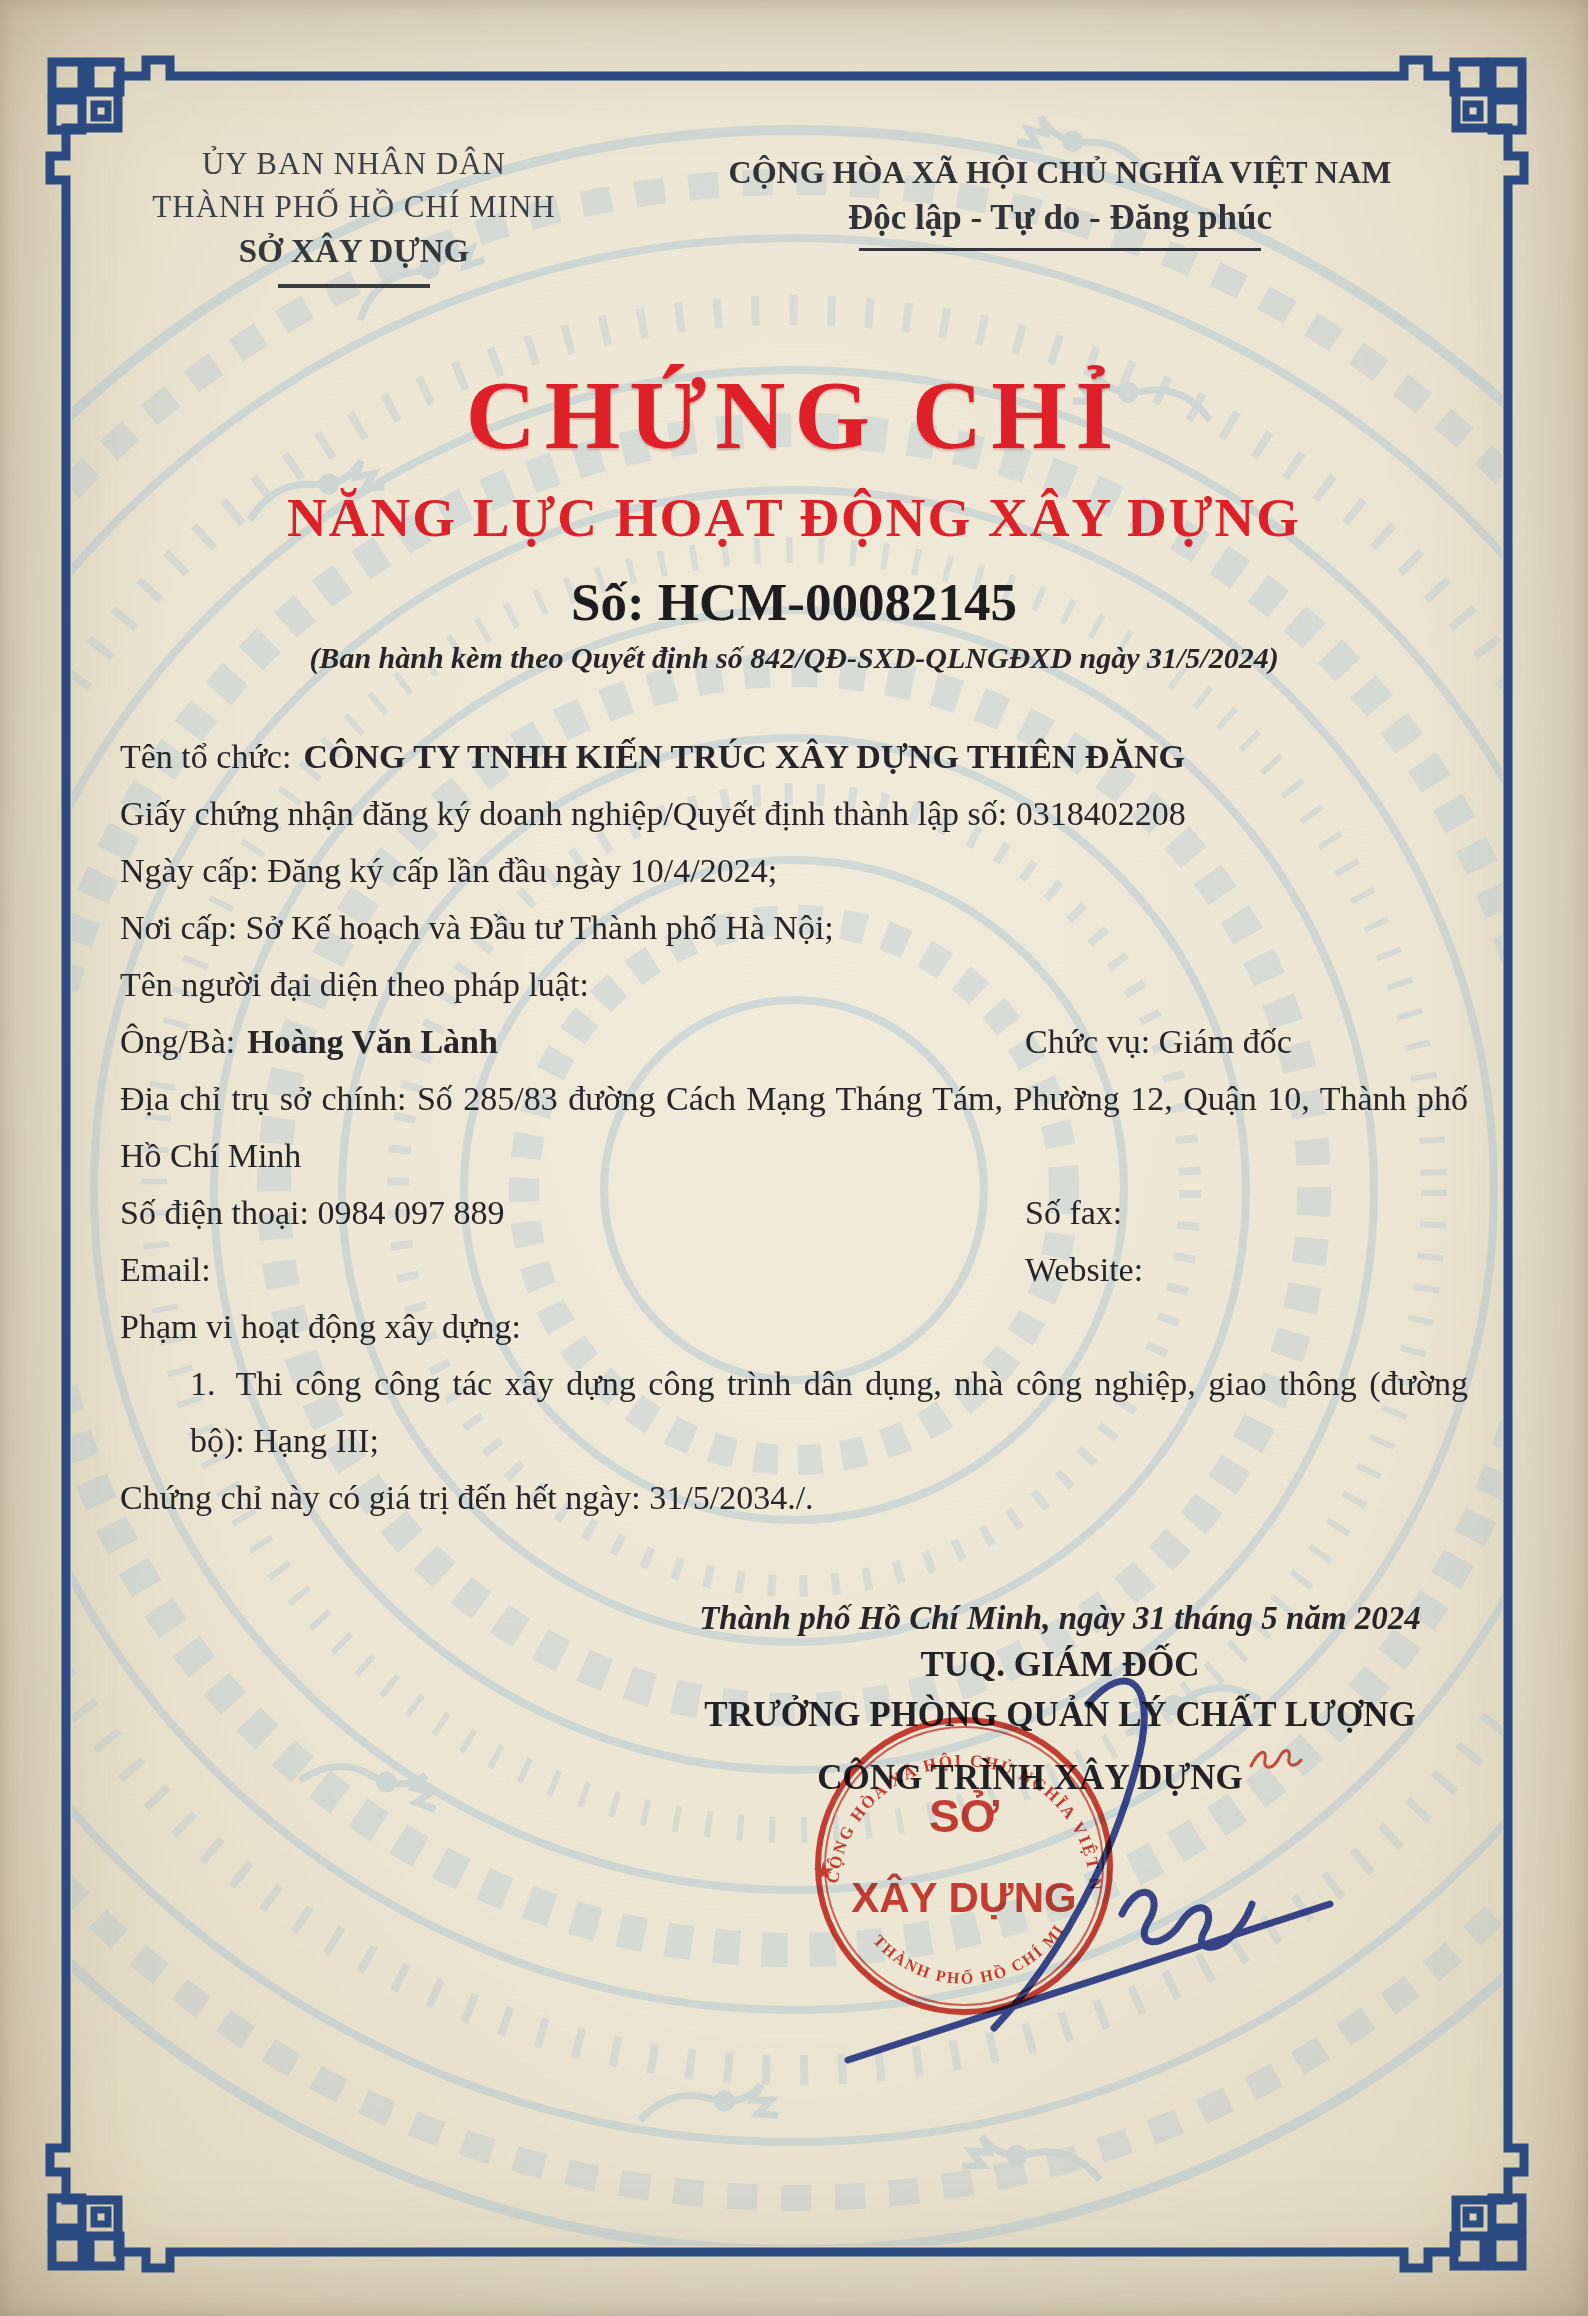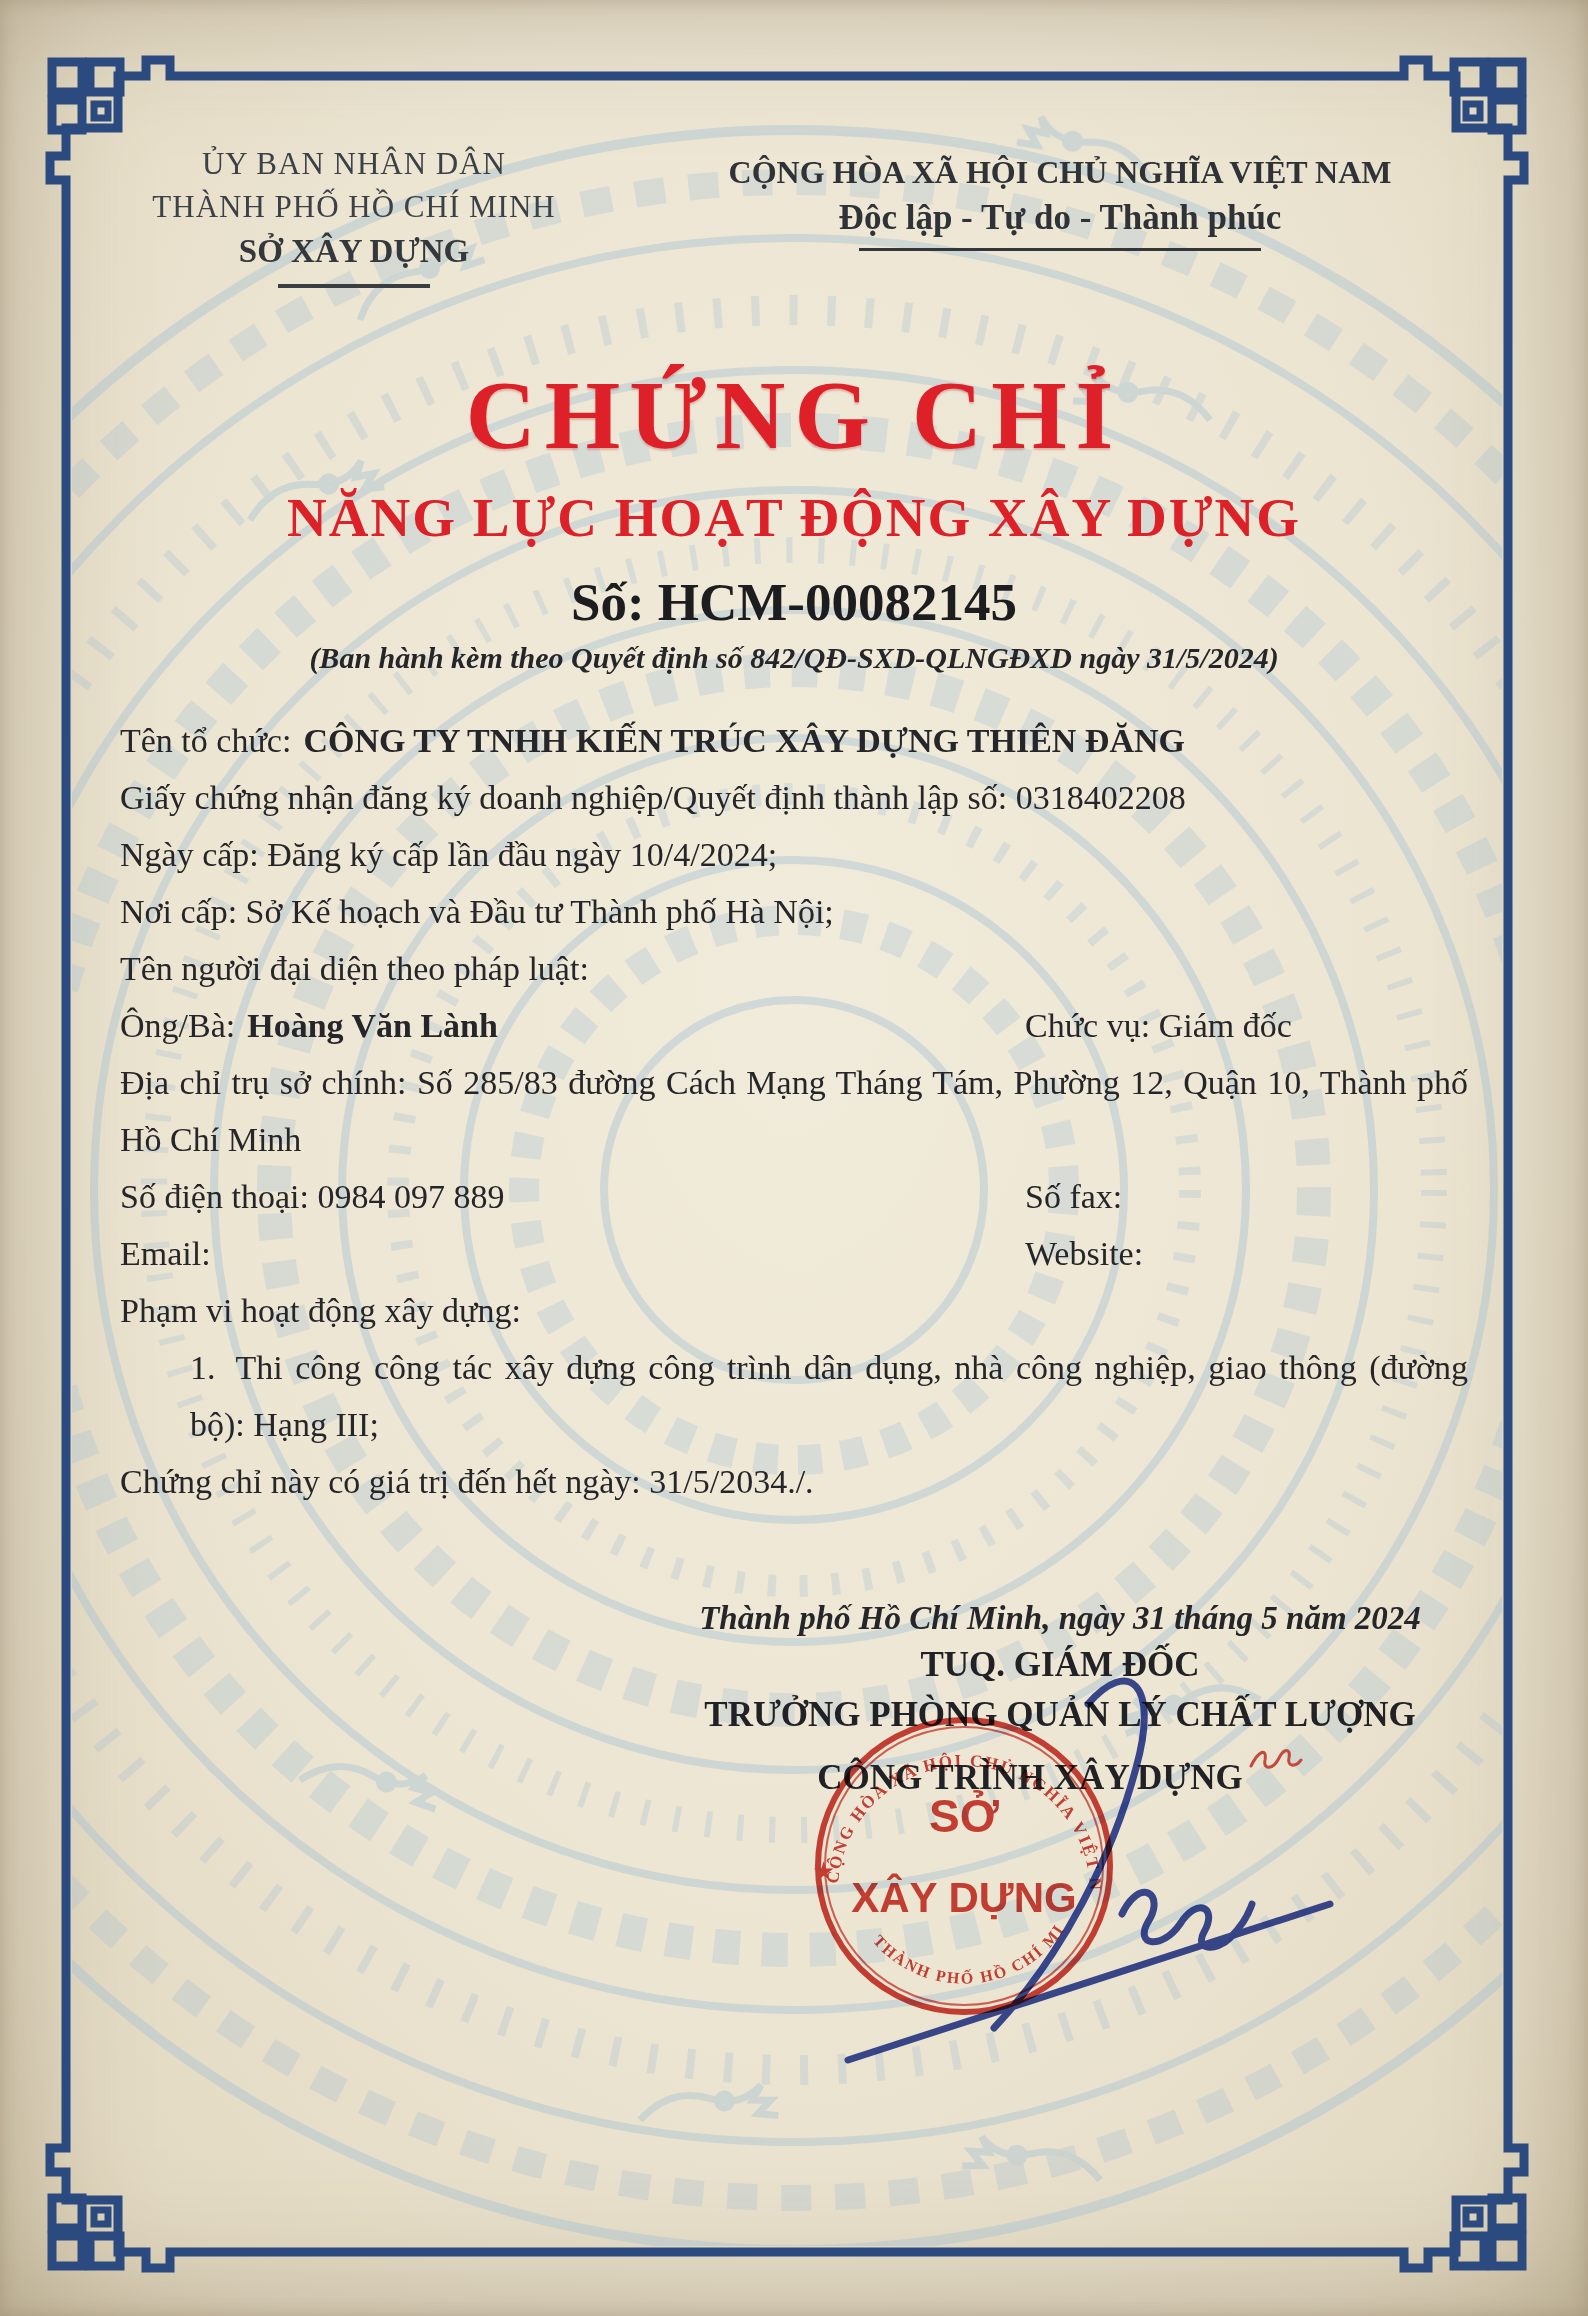--- a/index.html
+++ b/index.html
@@ -31,21 +31,21 @@
   .hdr-right .rule{width:402px;height:3px;background:#33373c;margin:6px auto 0 auto;}
 
   
   .title-block{left:0;top:362px;width:1588px;text-align:center;}
   .t1{font-size:97px;line-height:108px;font-weight:bold;letter-spacing:9px;color:#de2129;text-shadow:0 2px 2px rgba(160,20,20,.25);}
   .t2{font-size:55px;line-height:64px;font-weight:bold;letter-spacing:2px;color:#dd2129;margin-top:16px;}
   .tnum{font-size:53px;line-height:52px;font-weight:bold;color:#1d1d20;margin-top:26px;}
   .tnote{font-size:30px;line-height:40px;font-weight:bold;font-style:italic;color:#26262a;margin-top:10px;}
 
   
-  .content{left:120px;top:712px;width:1348px;font-size:34px;line-height:57px;}
+  .content{left:120px;top:728px;width:1348px;font-size:34px;line-height:57px;}
   .line{position:relative;}
   .b{font-weight:bold;}
   .lab{margin-right:12px;}
   .col-r{position:absolute;left:905px;top:0;}
   .p-just{text-align:justify;}
   .li{padding-left:70px;text-align:justify;}
   .li .num{margin-right:20px;}
 
   
   .sig-block{left:570px;top:1596px;width:980px;text-align:center;}
@@ -127,21 +127,21 @@
 
   <div class="txt hdr-left">
     <div class="l1">ỦY BAN NHÂN DÂN</div>
     <div class="l2">THÀNH PHỐ HỒ CHÍ MINH</div>
     <div class="l3">SỞ XÂY DỰNG</div>
     <div class="rule"></div>
   </div>
 
   <div class="txt hdr-right">
     <div class="l1">CỘNG HÒA XÃ HỘI CHỦ NGHĨA VIỆT NAM</div>
-    <div class="l2">Độc lập - Tự do - Thành phúc</div>
+    <div class="l2">Độc lập - Tự do - Đăng phúc</div>
     <div class="rule"></div>
   </div>
 
   <div class="txt title-block">
     <div class="t1">CHỨNG CHỈ</div>
     <div class="t2">NĂNG LỰC HOẠT ĐỘNG XÂY DỰNG</div>
     <div class="tnum">Số: HCM-00082145</div>
     <div class="tnote">(Ban hành kèm theo Quyết định số 842/QĐ-SXD-QLNGĐXD ngày 31/5/2024)</div>
   </div>
 

